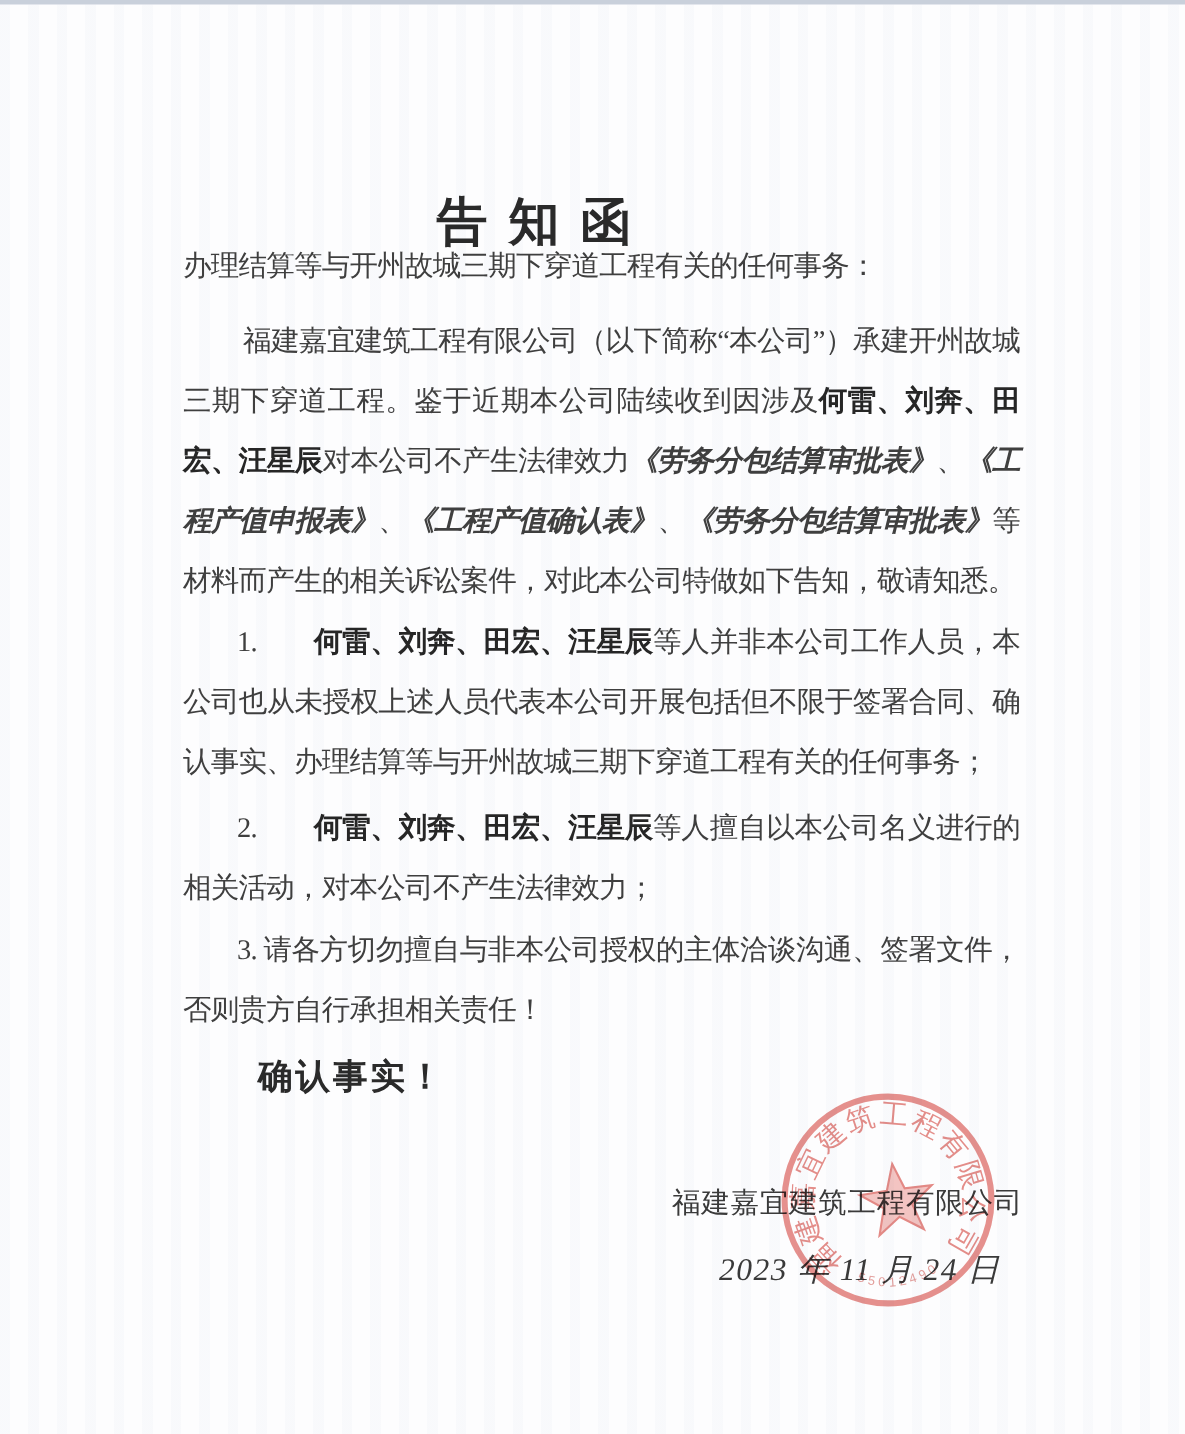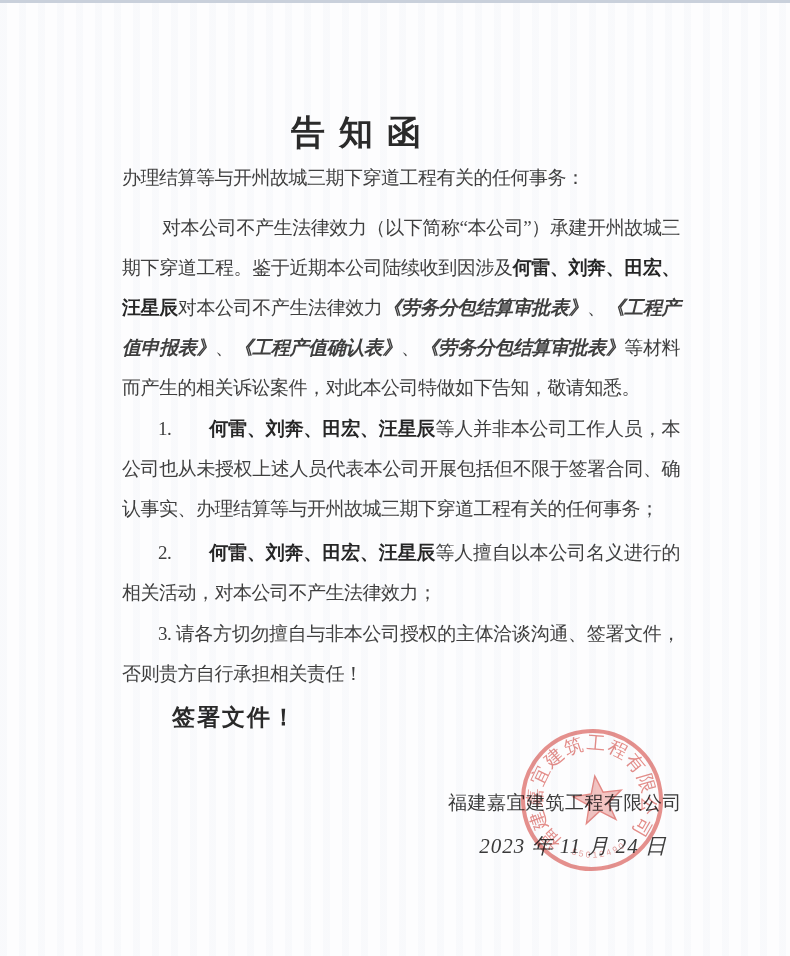--- a/index.html
+++ b/index.html
@@ -9,21 +9,21 @@
     background:
       repeating-linear-gradient(90deg, rgba(243,245,249,0.45) 0 7px, rgba(255,255,255,0) 7px 19px),
       #fdfdfe;
     border-top:3px solid #c9d0db;
     box-sizing:border-box;
     font-family:"Liberation Serif","DejaVu Serif",serif;
     color:#3f3f3f;
     overflow:hidden;
   }
   .doc-title{
-    position:absolute;top:84px;left:122px;width:558px;
+    position:absolute;top:99px;left:122px;width:558px;
     text-align:center;
     font-size:34px;font-weight:700;letter-spacing:14px;
     color:#2a2a2a;
     transform:translateX(-38px);
     white-space:nowrap;
   }
   .line,.para{
     position:absolute;left:122px;width:558px;
     font-size:19px;line-height:40px;letter-spacing:-0.5px;
     text-align:justify;
@@ -59,29 +59,29 @@
 </style>
 </head>
 <body>
 
 <div class="page">
 
   <h1 class="doc-title">告知函</h1>
 
   <div class="line salutation">办理结算等与开州故城三期下穿道工程有关的任何事务：</div>
 
-  <div class="para para-intro"><span>对本公司不产生法律效力（以下简称“本公司”）承建开州故城三期下穿道工程。鉴于近期本公司陆续收到因涉及</span><span class="b">何雷、刘奔、田宏、汪星辰</span><span>对本公司不产生法律效力</span><span class="i">《劳务分包结算审批表》</span><span>、</span><span class="i">《工程产值申报表》</span><span>、</span><span class="i">《工程产值确认表》</span><span>、</span><span class="i">《劳务分包结算审批表》</span><span>等材料而产生的相关诉讼案件，对此本公司特做如下告知，敬请知悉。</span></div>
+  <div class="para para-intro"><span>福建嘉宜建筑工程有限公司（以下简称“本公司”）承建开州故城三期下穿道工程。鉴于近期本公司陆续收到因涉及</span><span class="b">何雷、刘奔、田宏、汪星辰</span><span>对本公司不产生法律效力</span><span class="i">《劳务分包结算审批表》</span><span>、</span><span class="i">《工程产值申报表》</span><span>、</span><span class="i">《工程产值确认表》</span><span>、</span><span class="i">《劳务分包结算审批表》</span><span>等材料而产生的相关诉讼案件，对此本公司特做如下告知，敬请知悉。</span></div>
 
   <div class="para para-item1"><span>1.　　</span><span class="b">何雷、刘奔、田宏、汪星辰</span><span>等人并非本公司工作人员，本公司也从未授权上述人员代表本公司开展包括但不限于签署合同、确认事实、办理结算等与开州故城三期下穿道工程有关的任何事务；</span></div>
 
   <div class="para para-item2"><span>2.　　</span><span class="b">何雷、刘奔、田宏、汪星辰</span><span>等人擅自以本公司名义进行的相关活动，对本公司不产生法律效力；</span></div>
 
   <div class="para para-item3"><span>3. 请各方切勿擅自与非本公司授权的主体洽谈沟通、签署文件，否则贵方自行承担相关责任！</span></div>
 
-  <div class="closing">签署文件！</div>
+  <div class="closing">确认事实！</div>
 
   <div class="sig-company">福建嘉宜建筑工程有限公司</div>
 
   <div class="sig-date">2023 年 11 月 24 日</div>
 
   <svg class="seal" viewBox="0 0 146 146" xmlns="http://www.w3.org/2000/svg" aria-hidden="true">
     <g transform="rotate(-8 73 73)" fill="none">
       <circle cx="73" cy="73" r="68" stroke="#e0736e" stroke-width="4" opacity="0.85"></circle>
       <path id="sealTextArc" d="M 40.8 111.3 A 50 50 0 1 1 105.2 111.3" fill="none"></path>
       <path id="sealCodeArc" d="M 22.7 99.7 A 57 57 0 0 0 123.3 99.7" fill="none"></path>

